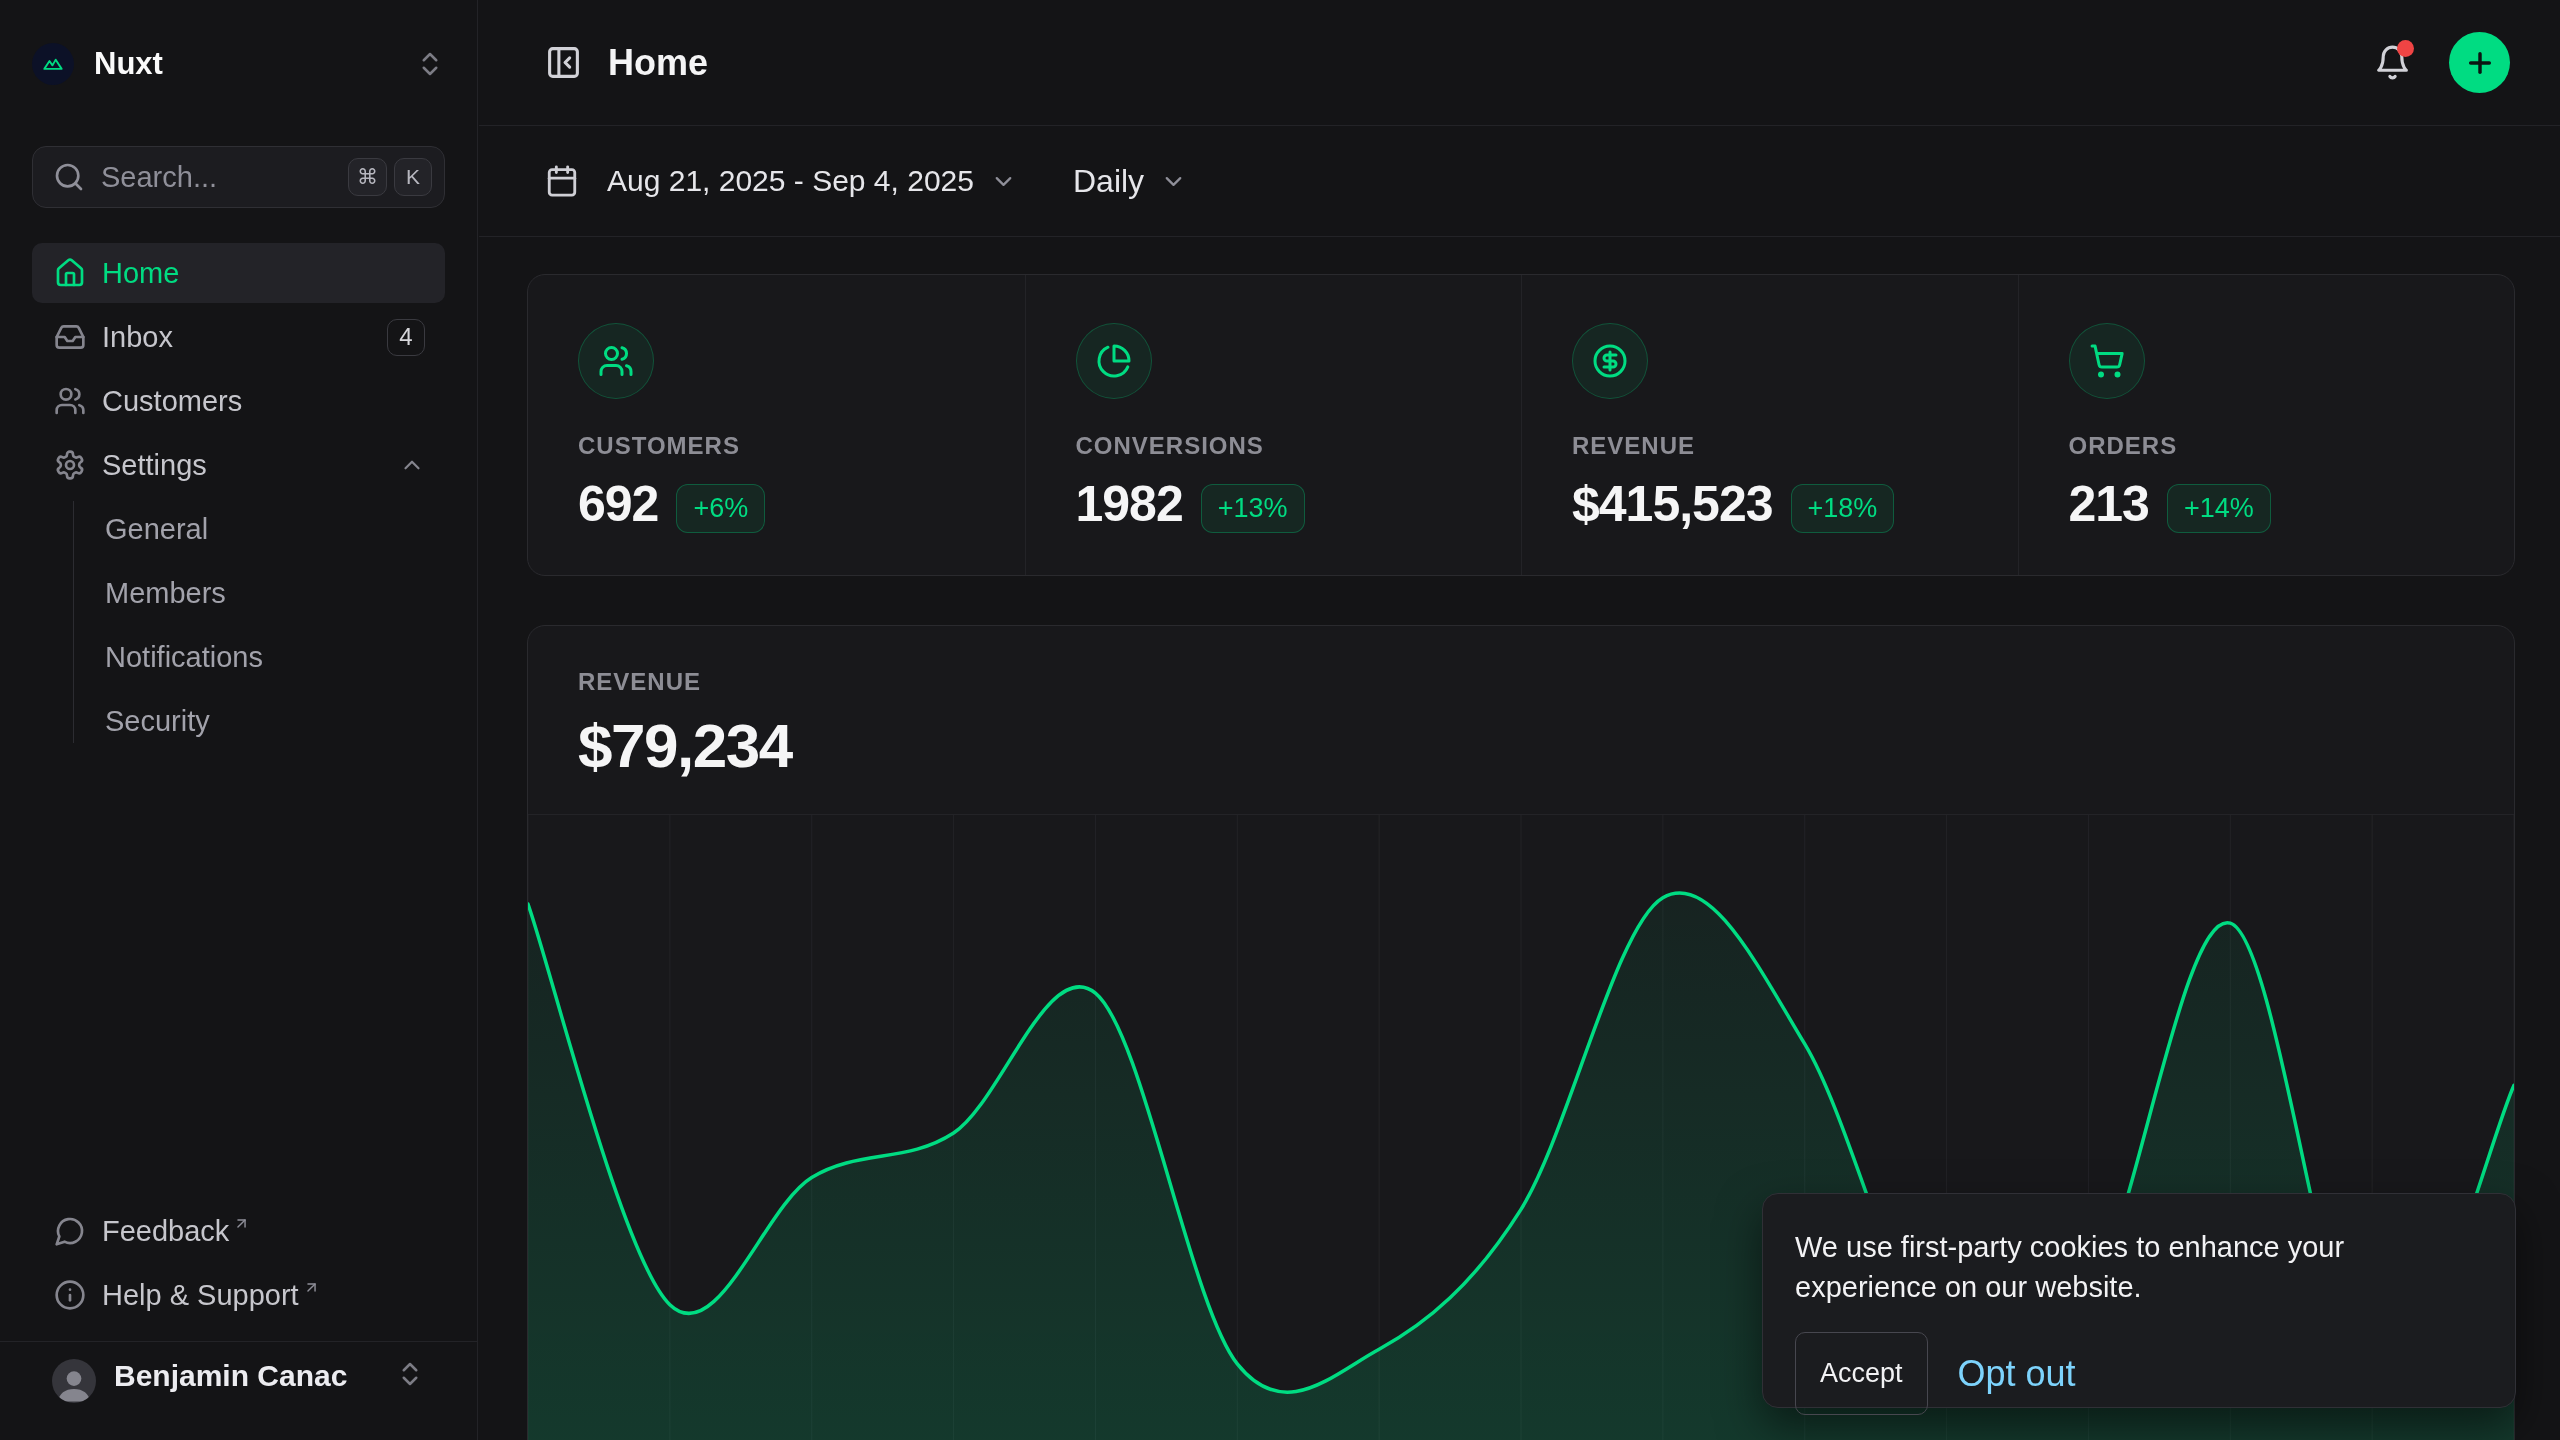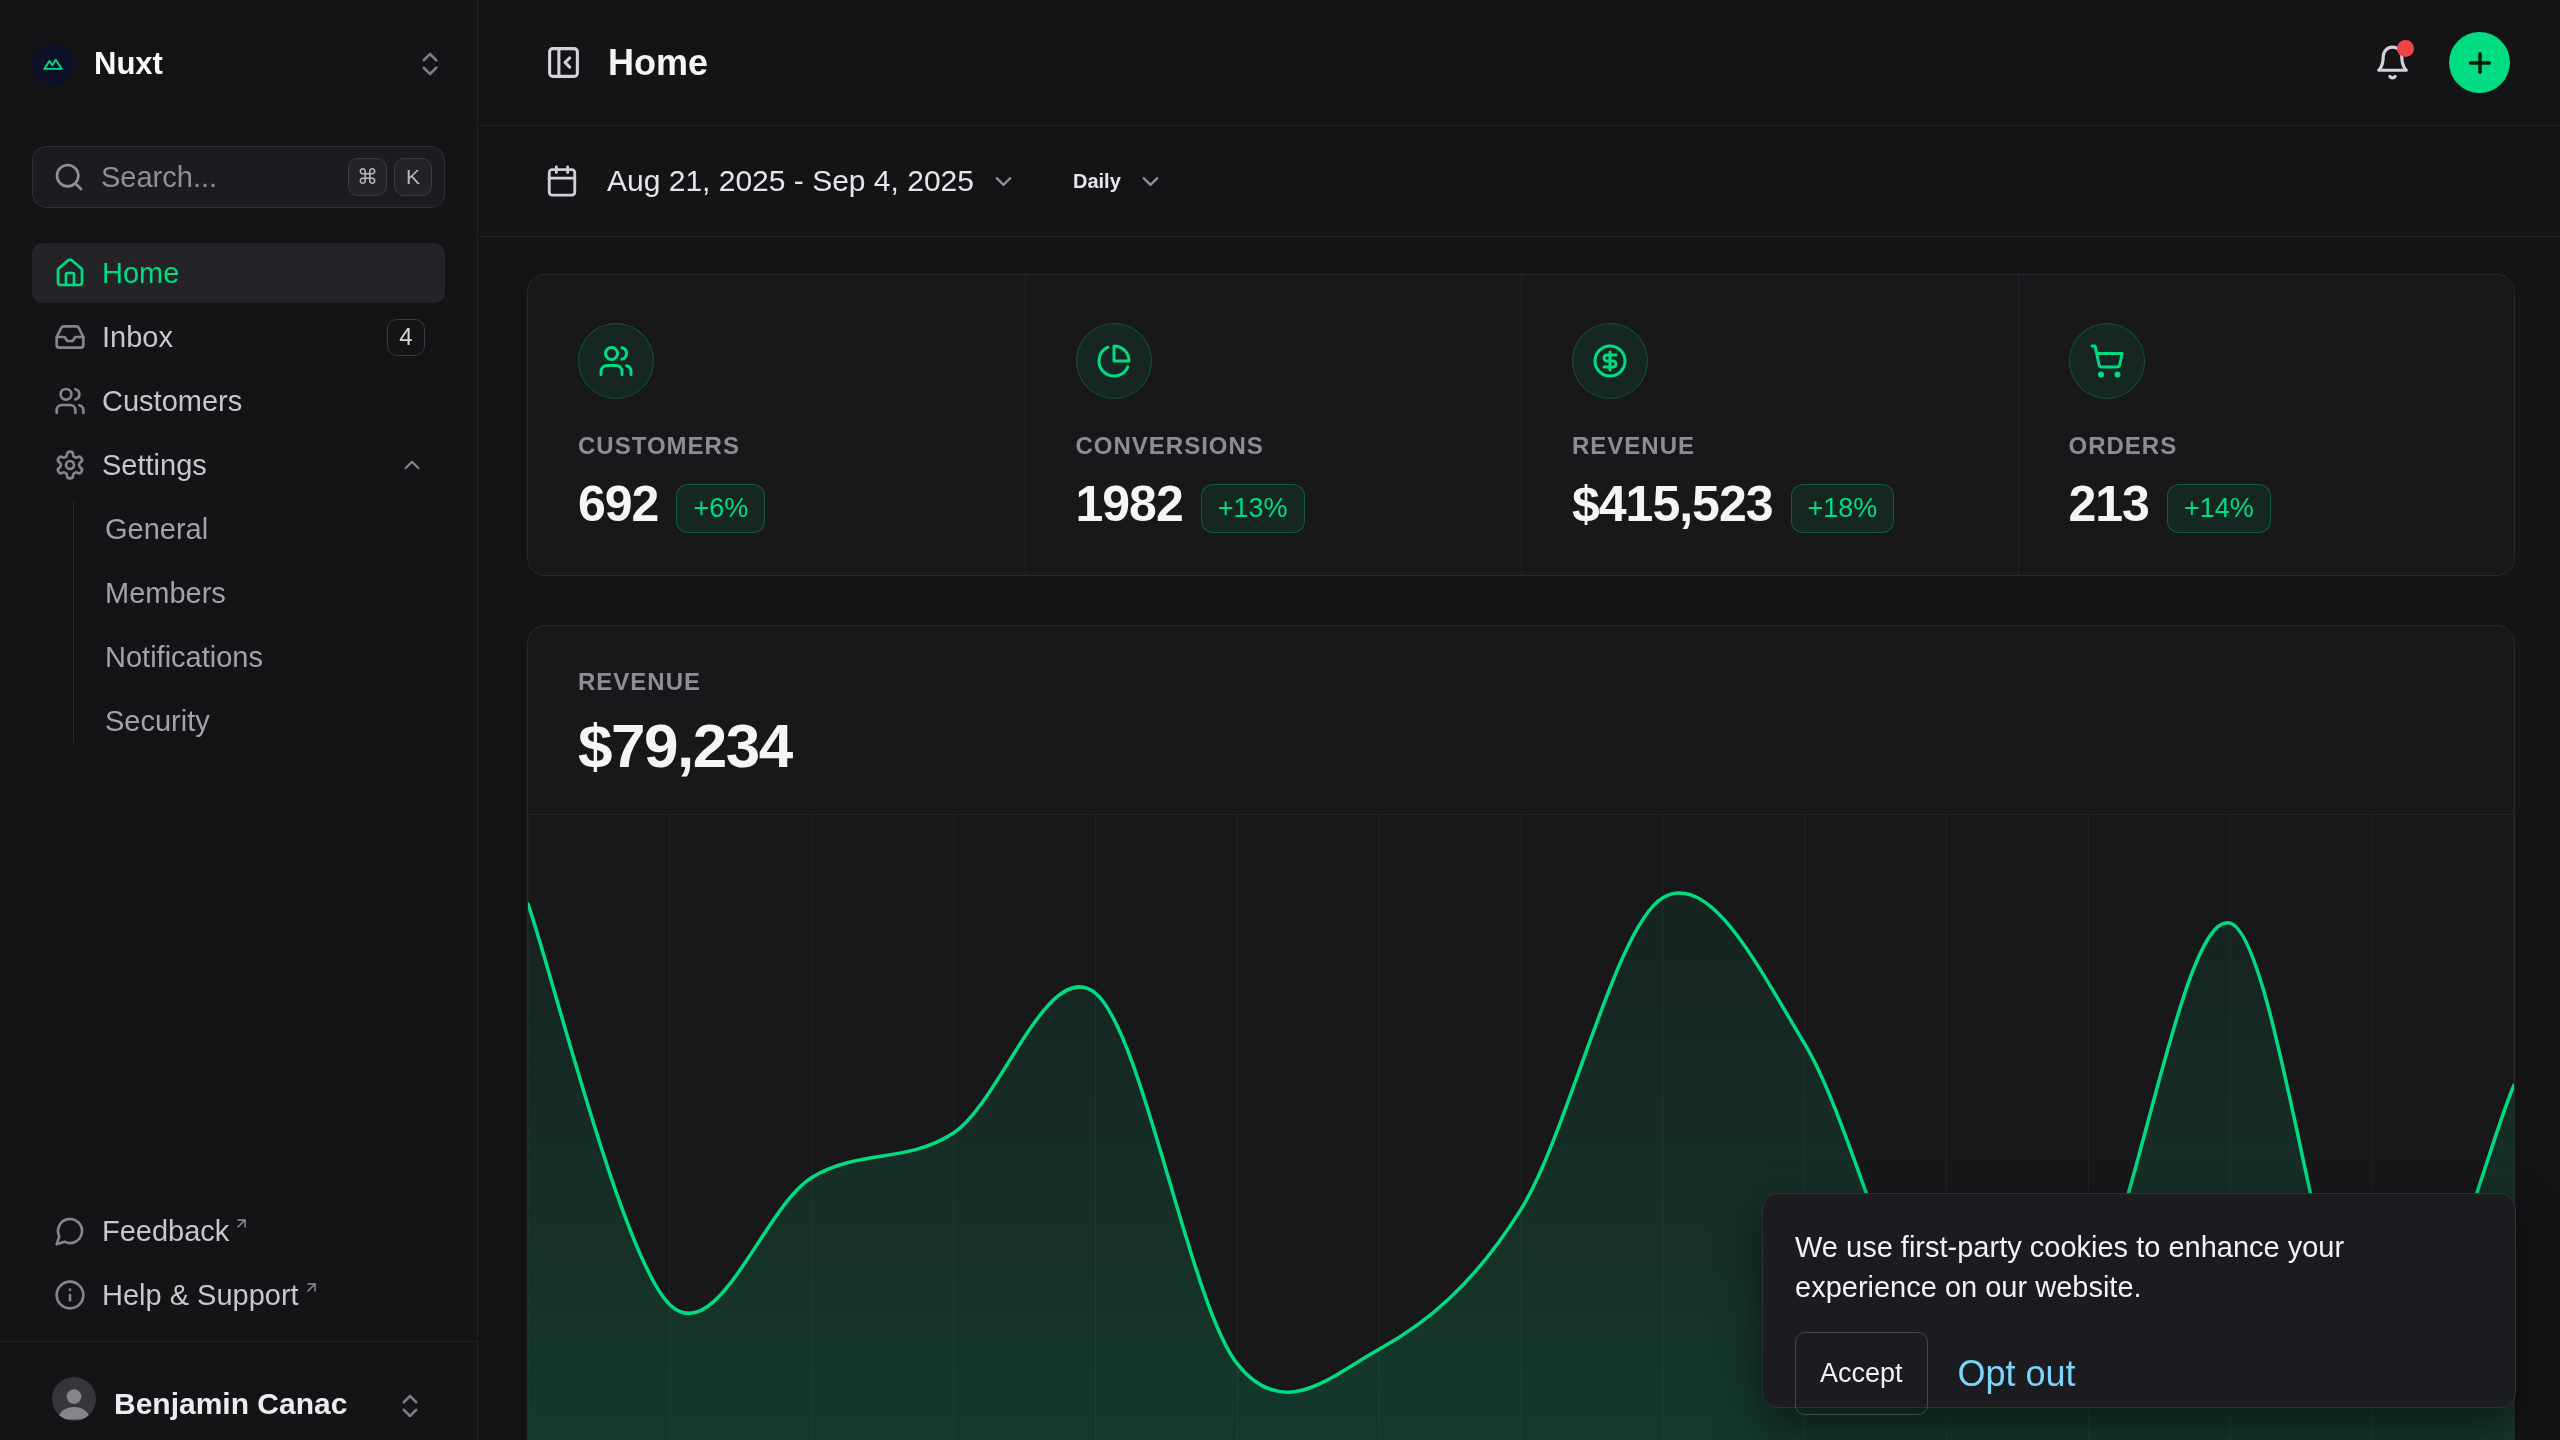--- a/index.html
+++ b/index.html
@@ -44,21 +44,21 @@
 
   .subnav { position:relative; padding-left:73px; }
   .subnav:before { content:""; position:absolute; left:41px; top:2px; bottom:8px; width:1px; background:#2c2c31; }
   .sub-row { height:60px; margin-bottom:4px; display:flex; align-items:center; cursor:pointer; }
   .sub-row .nlabel { font-size:29px; font-weight:500; color:#a2a2ab; }
 
   .side-bottom { margin-top:auto; }
   .ext-arrow { color:#8f8f99; align-self:flex-start; margin:14px 0 0 4px; }
   .ext-arrow svg { width:17px; height:17px; }
   .divider { margin:16px -32px 0; border-top:1px solid var(--border-soft); }
-  .user-row { margin:17px 0 19px; height:62px; display:flex; align-items:flex-end; padding:0 20px 0 20px; cursor:pointer; }
+  .user-row { margin:17px 0 19px; height:62px; display:flex; align-items:flex-start; padding:0 20px 0 20px; cursor:pointer; }
   .avatar { width:44px; height:44px; border-radius:50%; background:#35353b; overflow:hidden; position:relative; flex:none; }
   .avatar svg { position:absolute; left:0; top:4px; width:44px; height:44px; }
   .user-name { margin-left:18px; font-size:30px; font-weight:600; color:#ececf0; }
 
   
   .main { position:absolute; left:479px; top:0; right:0; bottom:0; }
   .topbar { height:126px; border-bottom:1px solid var(--border-soft); display:flex; align-items:center; padding:0 50px 0 66px; }
   .icon-btn { color:#d2d2d8; cursor:pointer; background:none; border:none; }
   .icon-btn svg { width:37px; height:37px; }
   .page-title { margin-left:26px; font-size:36px; font-weight:700; color:#f4f4f5; }
@@ -68,21 +68,21 @@
   .plus-btn { width:61px; height:61px; border-radius:50%; background:var(--accent); border:none; cursor:pointer;
               display:flex; align-items:center; justify-content:center; color:#0b1512; }
   .plus-btn svg { width:32px; height:32px; stroke-width:2.6; }
 
   .toolbar { height:111px; border-bottom:1px solid var(--border-soft); display:flex; align-items:center; padding:0 66px; }
   .range-btn, .gran-btn { display:flex; align-items:center; background:none; border:none; cursor:pointer; color:#e6e6ea; }
   .range-btn .cal { color:#cfcfd5; } .range-btn .cal svg { width:34px; height:34px; }
   .range-text { margin-left:28px; font-size:30px; font-weight:500; }
   .chev-sm { margin-left:16px; color:#8f8f99; } .chev-sm svg { width:27px; height:27px; }
   .gran-btn { margin-left:56px; }
-  .gran-text { font-size:20px; font-weight:700; }
+  .gran-text { font-size:32px; font-weight:400; }
 
   .content { padding:37px 45px 0 48px; }
 
   .stats-card { height:302px; border:1px solid var(--border); border-radius:18px; background:var(--panel);
                 display:grid; grid-template-columns:repeat(4,1fr); overflow:hidden; }
   .stat { padding:48px 50px; }
   .stat + .stat { border-left:1px solid var(--border-soft); }
   .stat-ic { width:76px; height:76px; border-radius:50%; background:rgba(0,220,130,.07); border:1px solid rgba(0,220,130,.25);
              display:flex; align-items:center; justify-content:center; color:var(--accent); }
   .stat-ic svg { width:36px; height:36px; }

